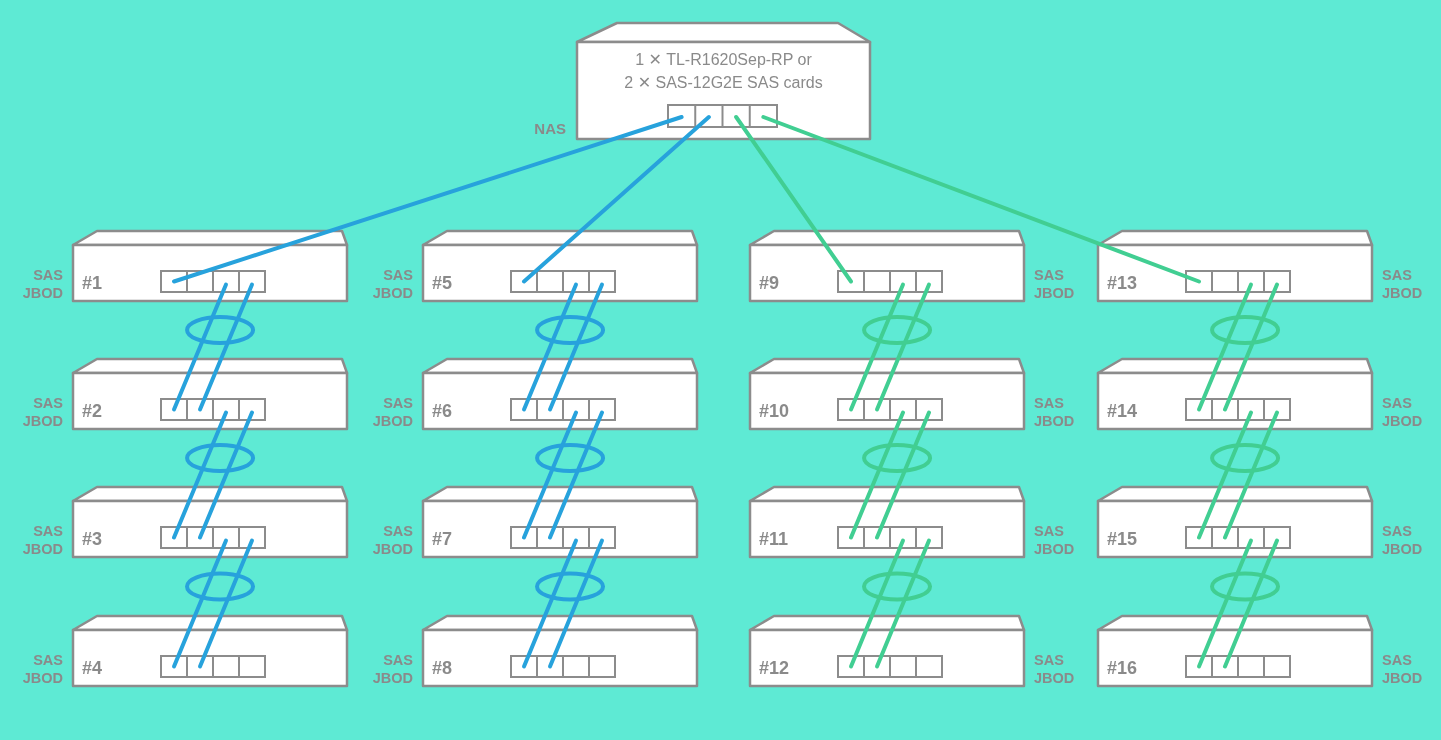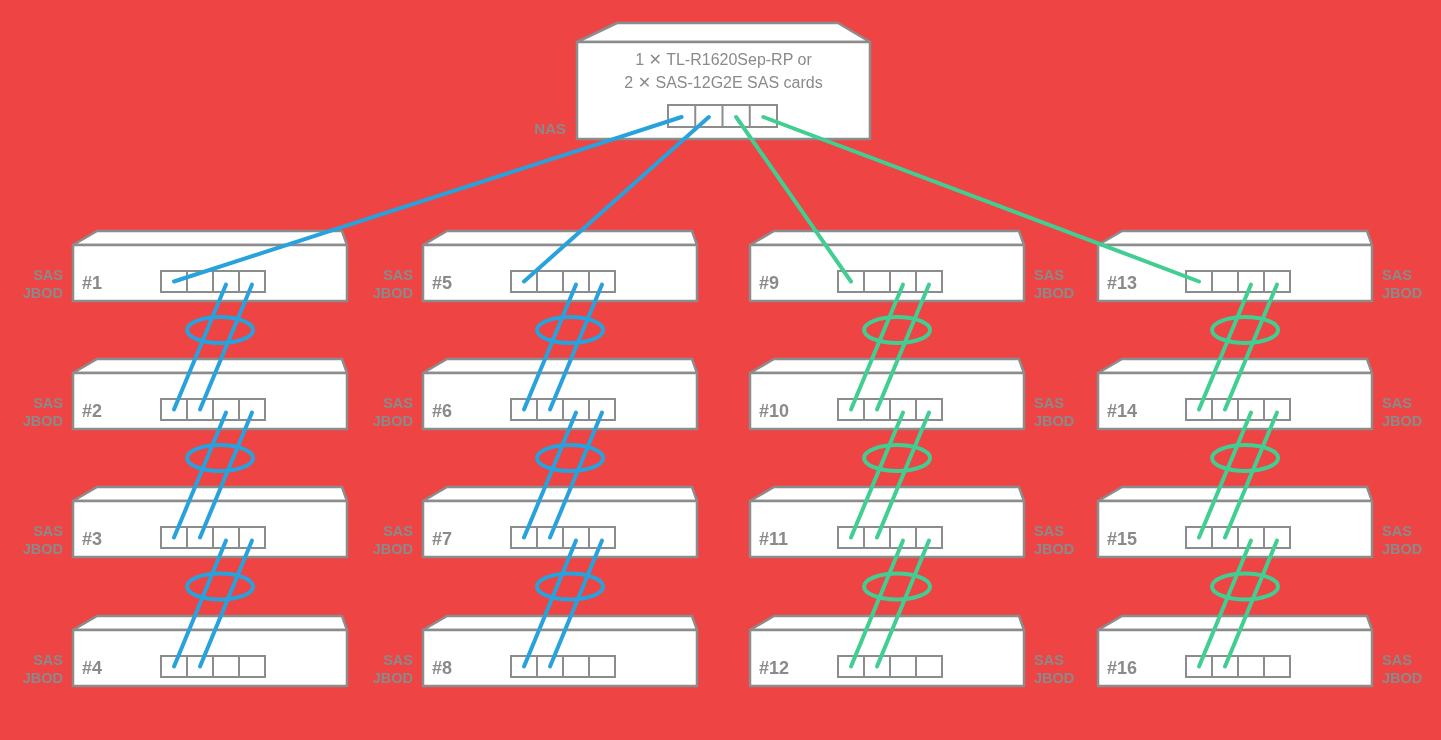--- a/index.html
+++ b/index.html
@@ -4,21 +4,21 @@
 <style>
   html, body {
     margin: 0;
     padding: 0;
     background: #ffffff;
   }
   .canvas {
     position: relative;
     width: 1441px;
     height: 740px;
-    background: #ef4444;
+    background: #5eead4;
     overflow: hidden;
     font-family: "Liberation Sans", sans-serif;
   }
   svg text {
     font-family: "Liberation Sans", sans-serif;
     fill: #8a8a8a;
   }
   .t-title { font-size: 16px; font-weight: 500; }
   .t-nas   { font-size: 15px; font-weight: bold; }
   .t-id    { font-size: 18px; font-weight: bold; }

